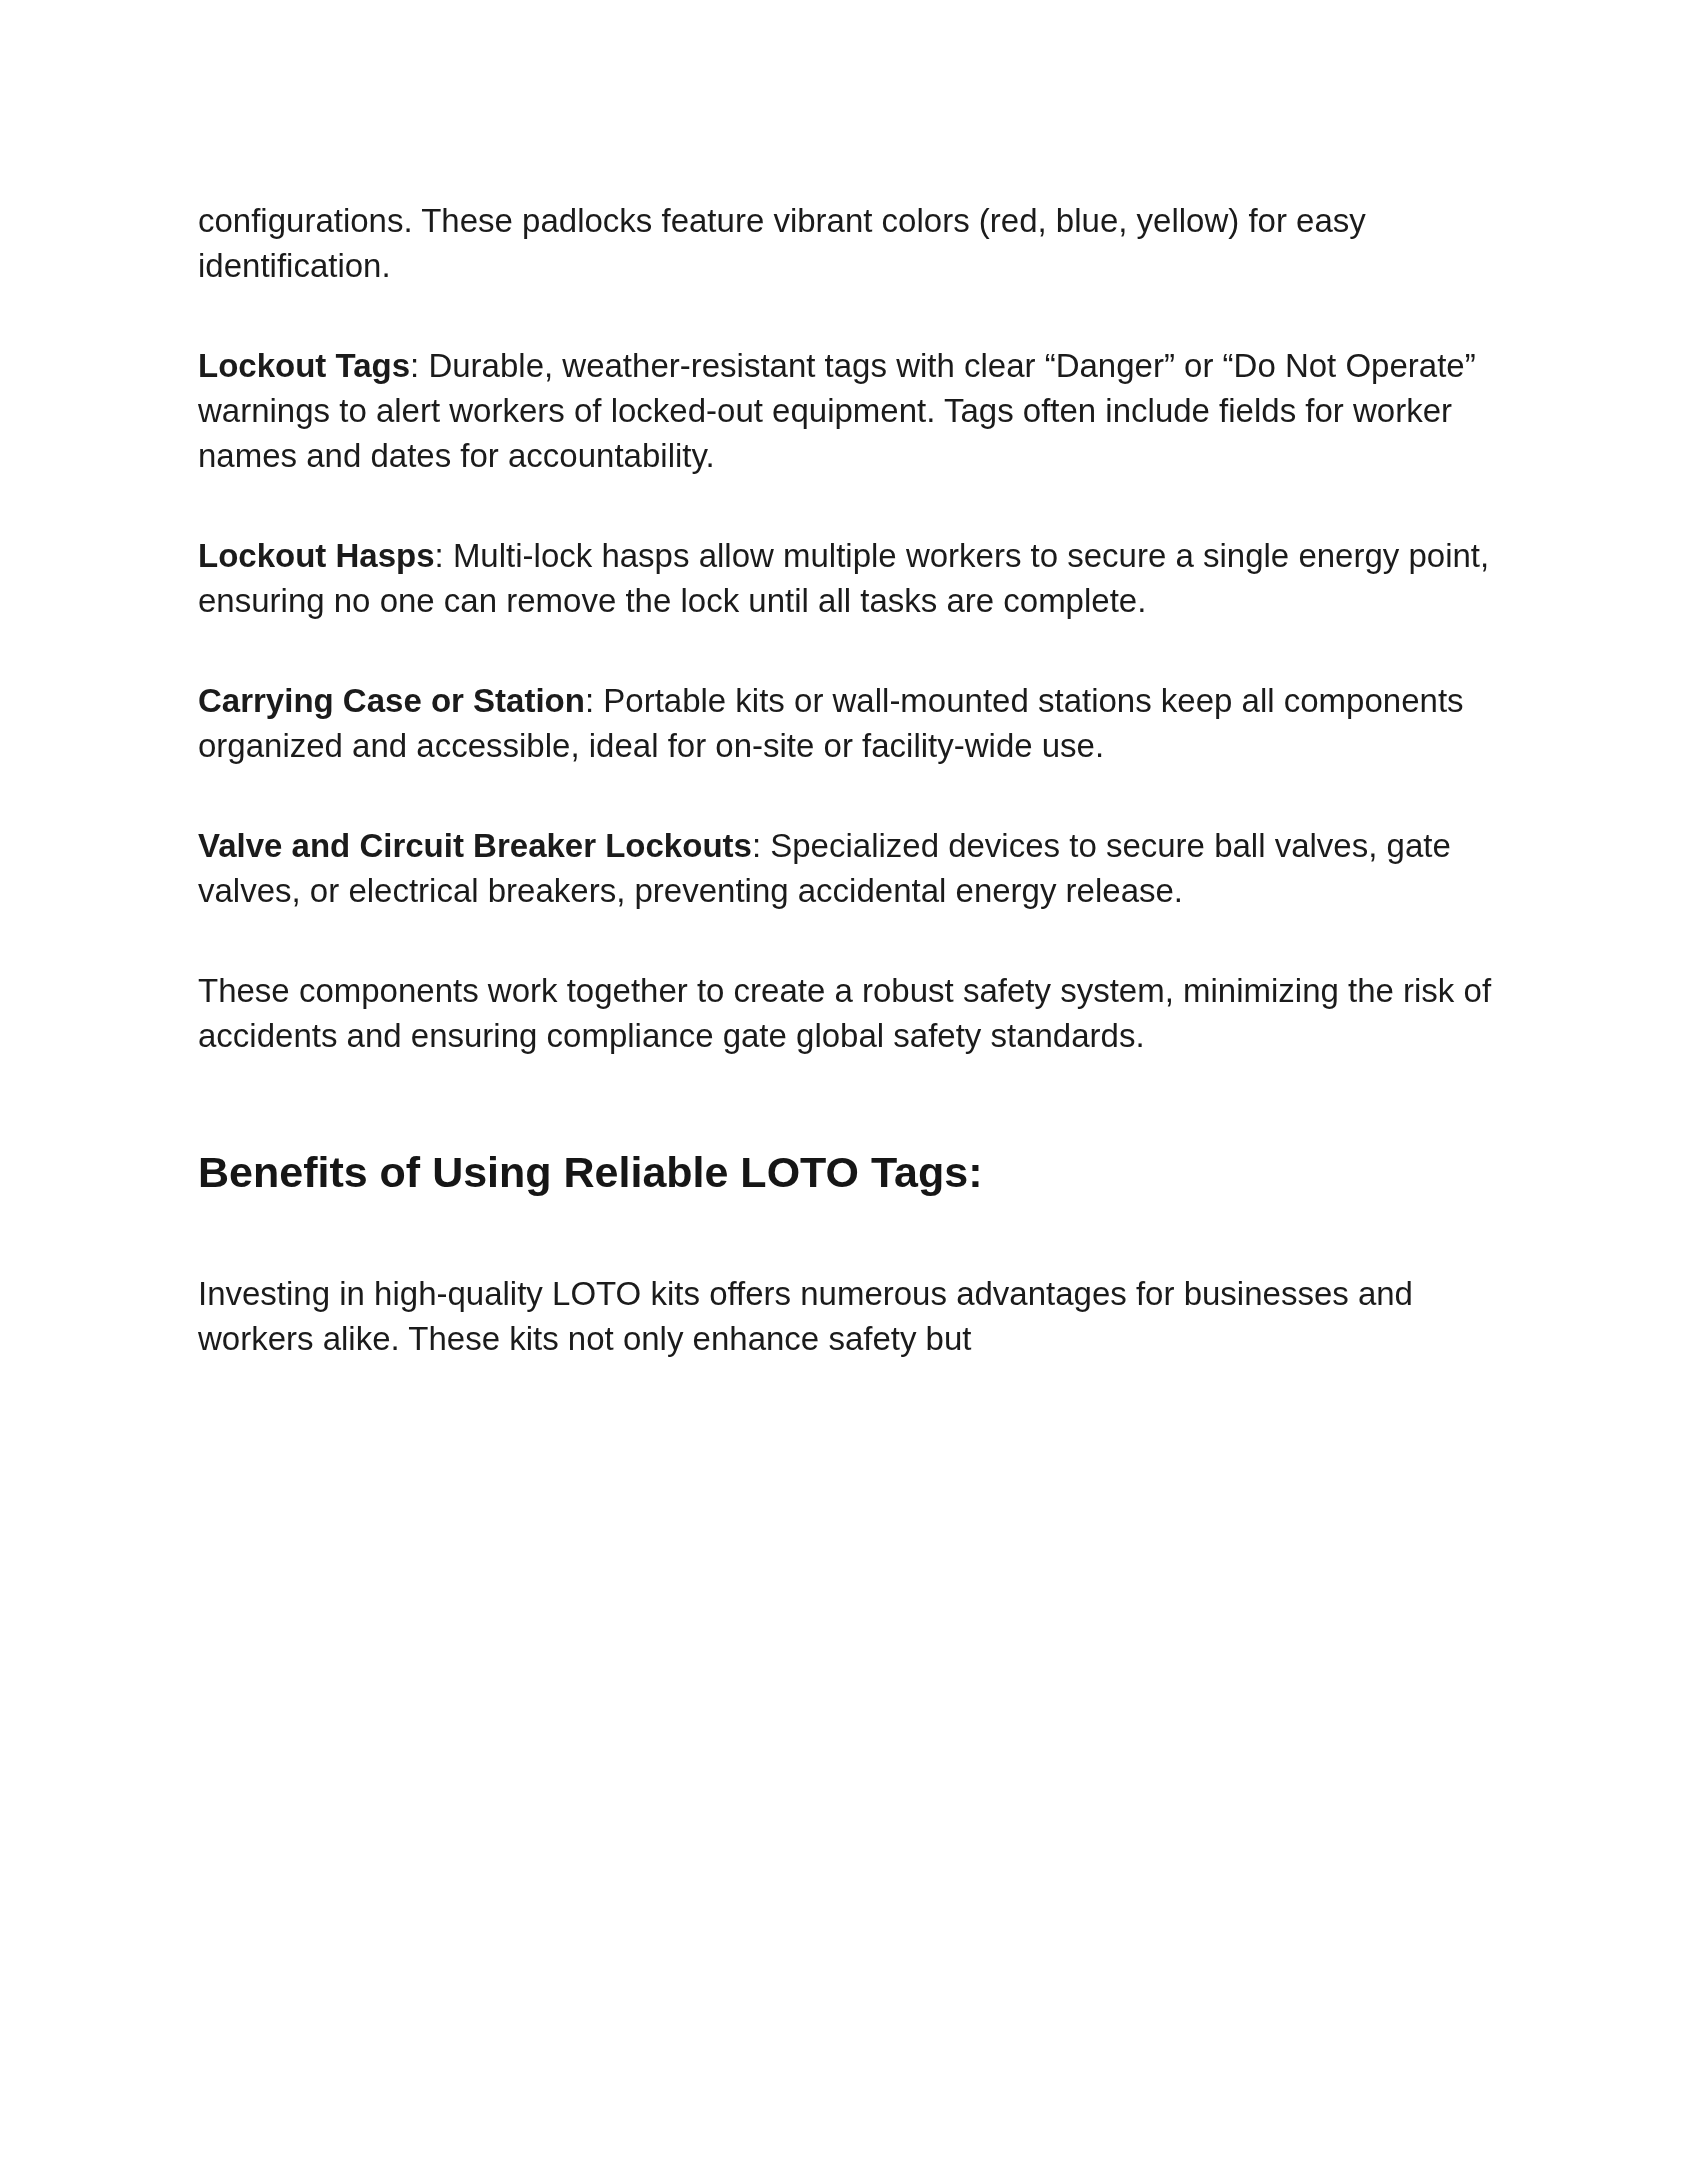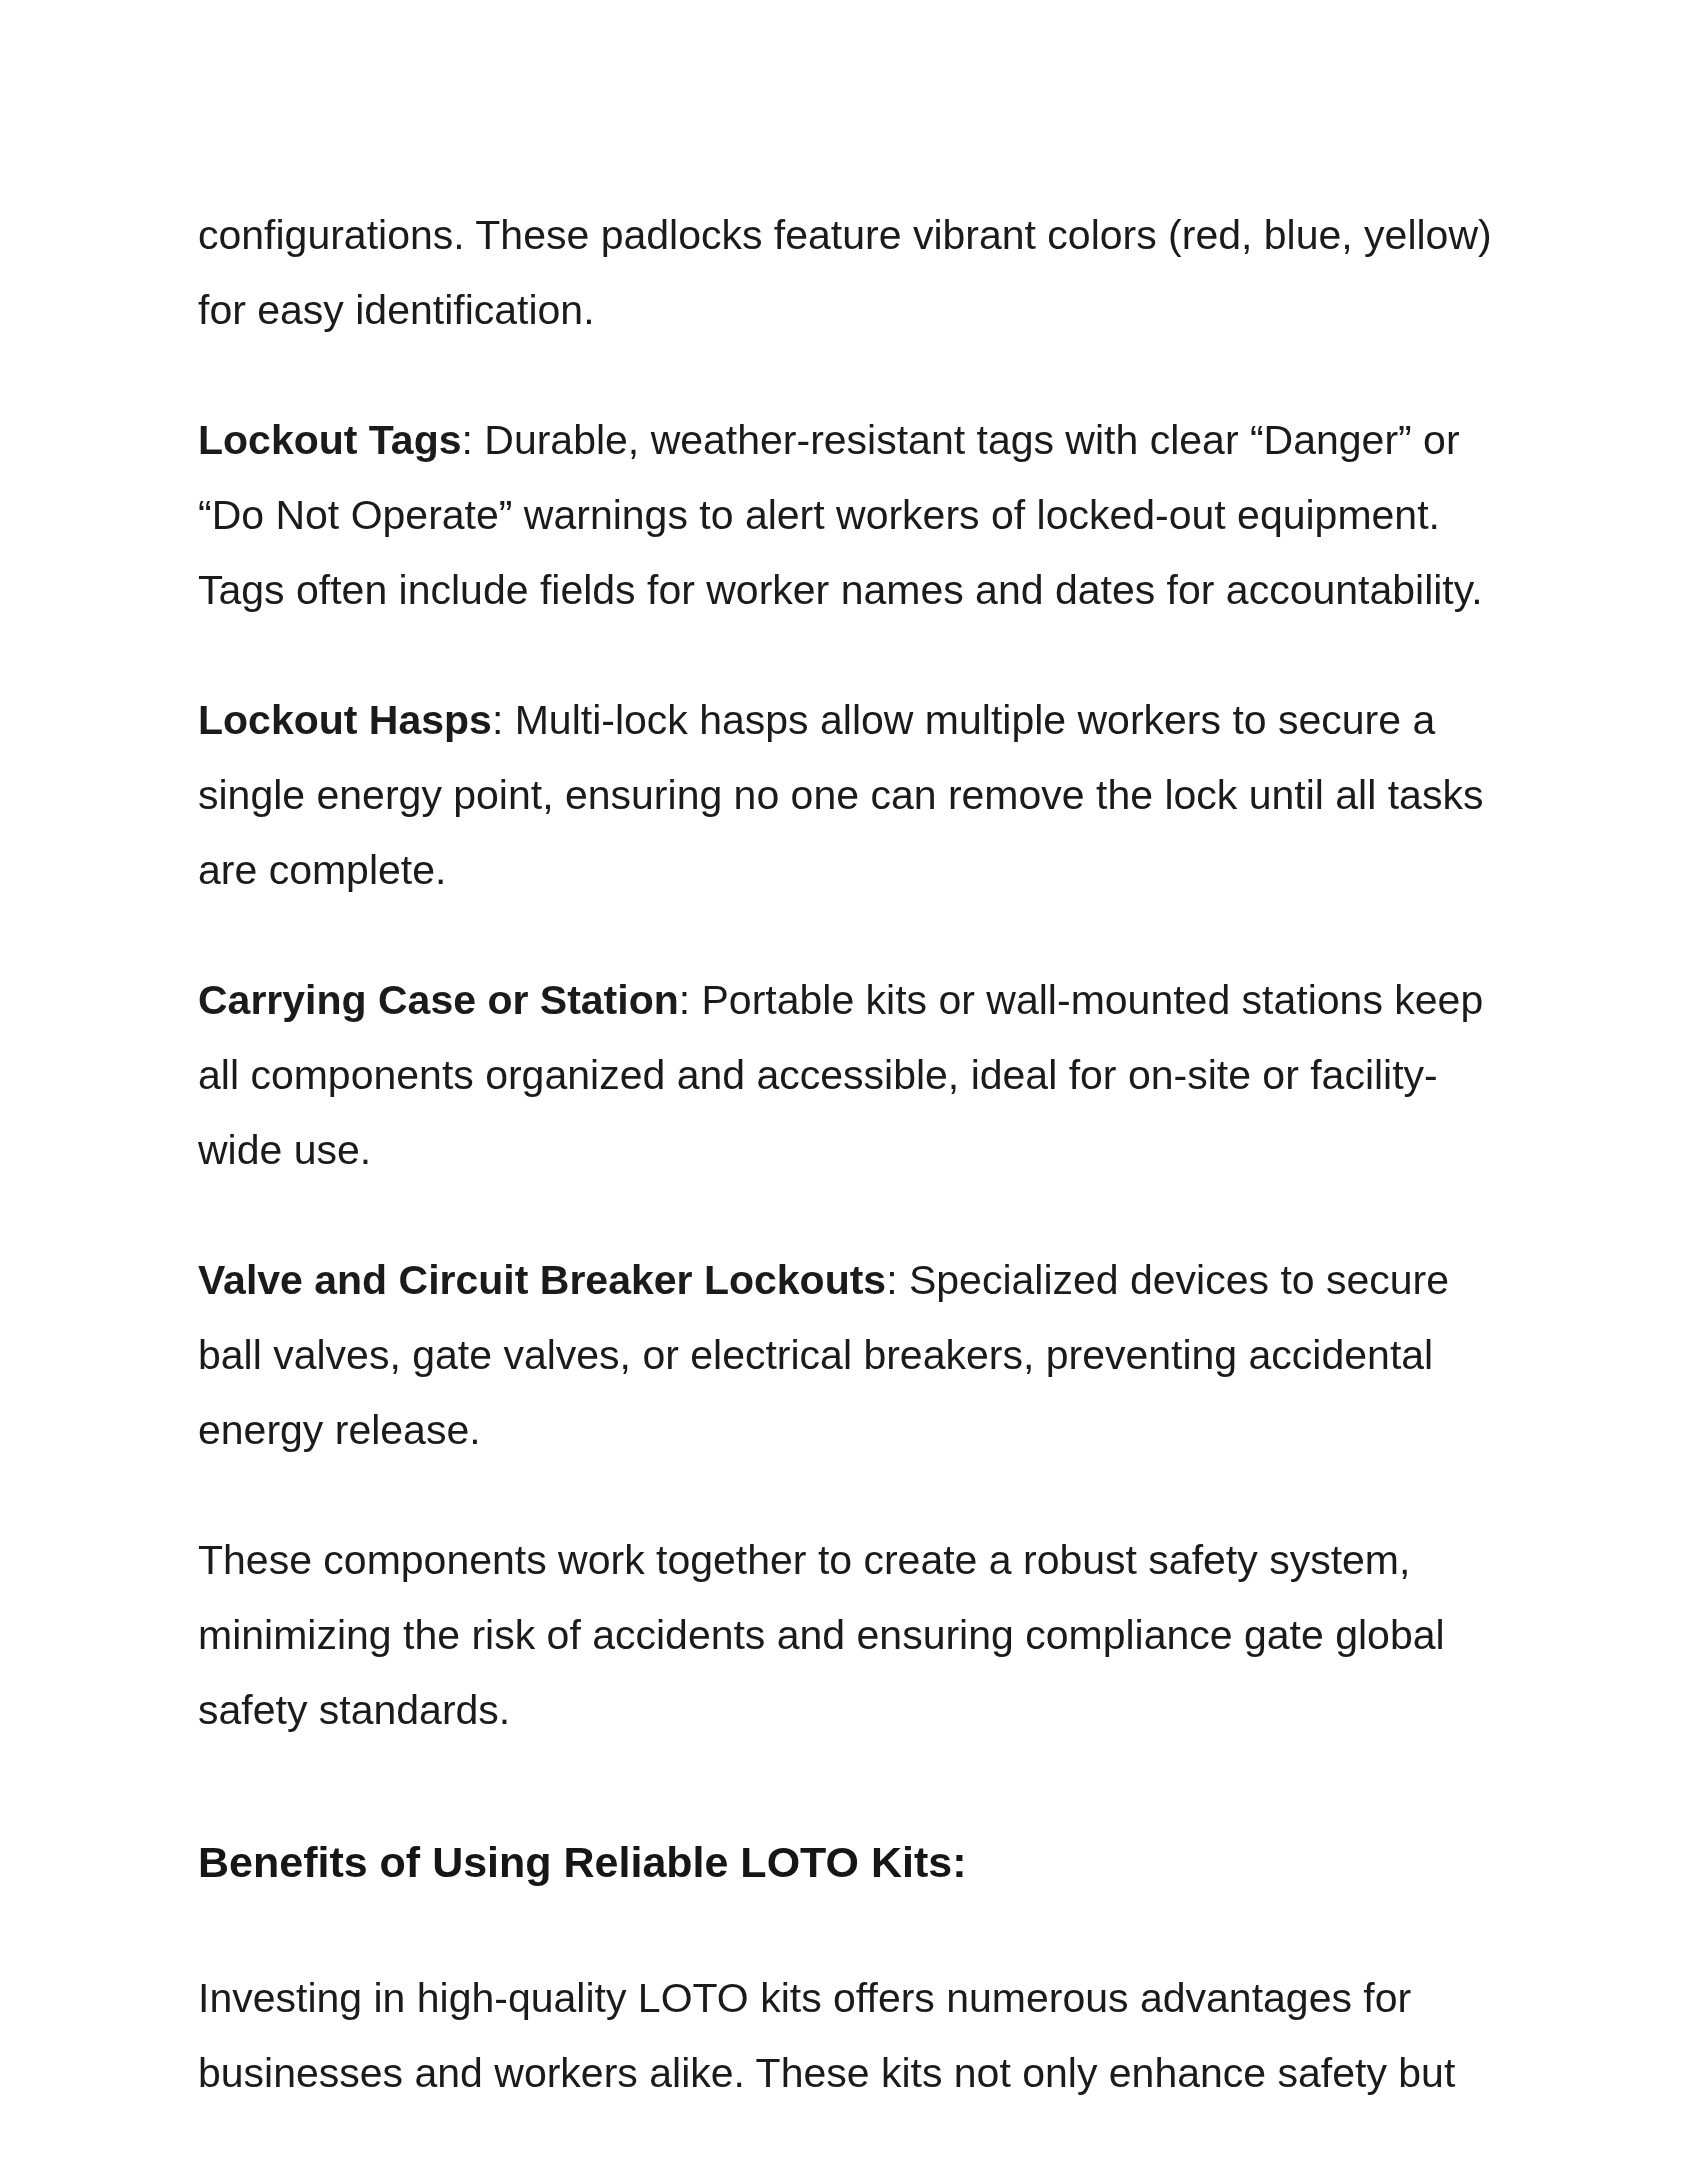--- a/index.html
+++ b/index.html
@@ -15,22 +15,22 @@
     color: #1b1b1b;
     -webkit-font-smoothing: antialiased;
   }
   .page {
     position: absolute;
     left: 198px;
     top: 198px;
     width: 1308px;
   }
   .para {
-    font-size: 41px;
-    line-height: 75px;
+    font-size: 33px;
+    line-height: 45px;
     margin: 0 0 55px 0;
     font-weight: 400;
   }
   .para .lead {
     font-weight: 700;
     text-align: center;
   }
   .section-heading {
     font-size: 43px;
     line-height: 72px;
@@ -49,18 +49,18 @@
   <p class="para"><span class="lead">Lockout Tags</span><span>: Durable, weather-resistant tags with clear “Danger” or “Do Not Operate” warnings to alert workers of locked-out equipment. Tags often include fields for worker names and dates for accountability.</span></p>
 
   <p class="para"><span class="lead">Lockout Hasps</span><span>: Multi-lock hasps allow multiple workers to secure a single energy point, ensuring no one can remove the lock until all tasks are complete.</span></p>
 
   <p class="para"><span class="lead">Carrying Case or Station</span><span>: Portable kits or wall-mounted stations keep all components organized and accessible, ideal for on-site or facility-wide use.</span></p>
 
   <p class="para"><span class="lead">Valve and Circuit Breaker Lockouts</span><span>: Specialized devices to secure ball valves, gate valves, or electrical breakers, preventing accidental energy release.</span></p>
 
   <p class="para"><span class="lead"></span><span>These components work together to create a robust safety system, minimizing the risk of accidents and ensuring compliance gate global safety standards.</span></p>
 
-  <h2 class="section-heading">Benefits of Using Reliable LOTO Kits:</h2>
+  <h2 class="section-heading">Benefits of Using Reliable LOTO Tags:</h2>
 
   <p class="para"><span>Investing in high-quality LOTO kits offers numerous advantages for businesses and workers alike. These kits not only enhance safety but</span></p>
 
 </div>
 
 
 </body></html>

